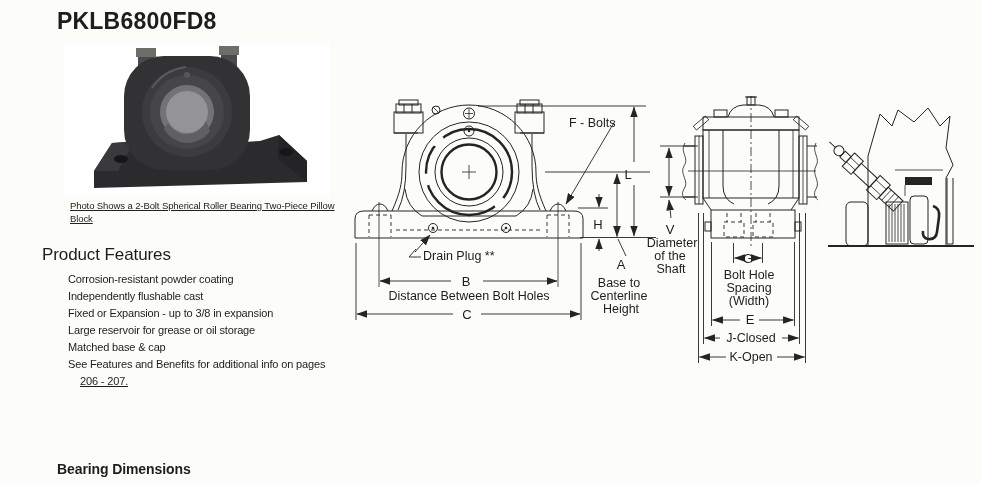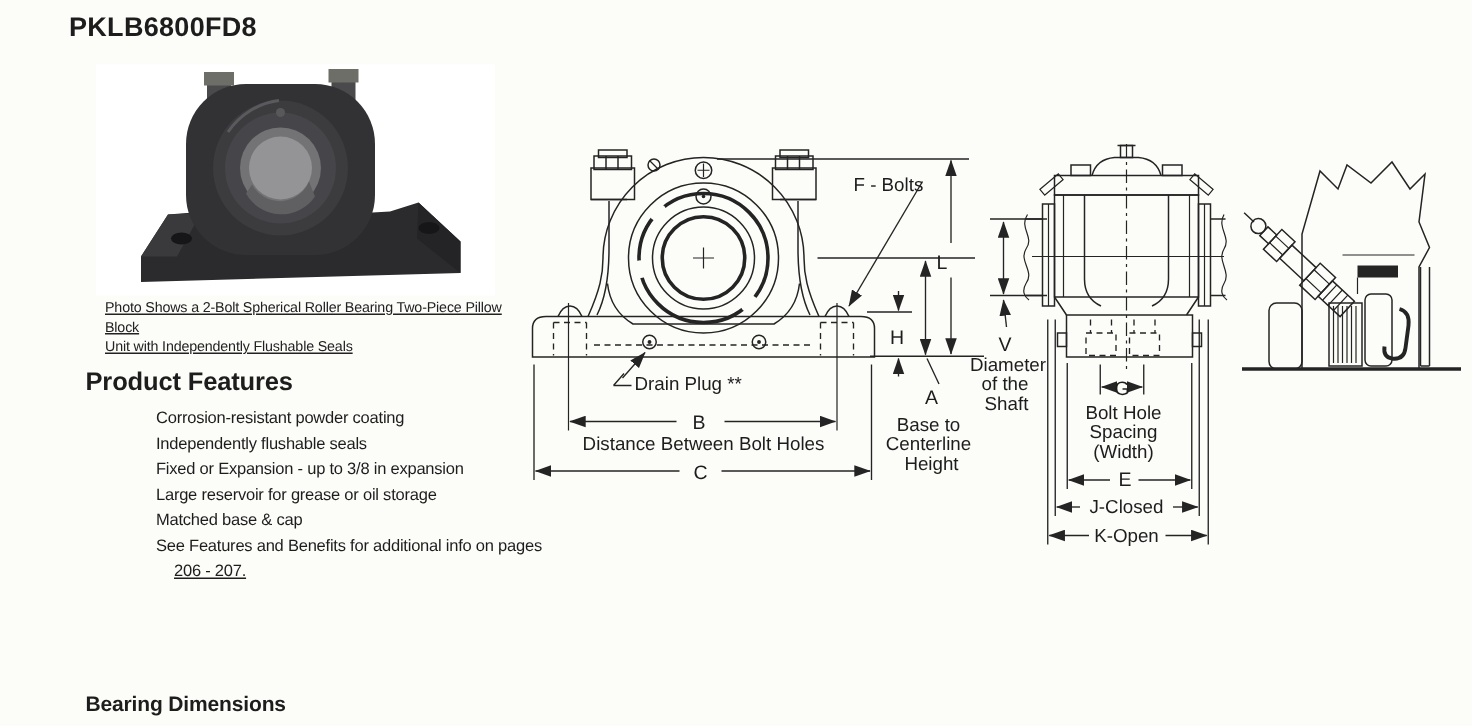--- a/index.html
+++ b/index.html
@@ -2,25 +2,25 @@
 <html><head>
 <meta charset="utf-8">
 <style>
   html,body{margin:0;padding:0;}
   body{
     width:981px;height:484px;position:relative;overflow:hidden;
     background:#fcfcf9;color:#1d1d1d;
     font-family:"Liberation Sans", sans-serif;
   }
   .abs{position:absolute;}
-  #doc-title{left:46px;top:8px;font-size:18px;font-weight:bold;letter-spacing:.2px;}
+  #doc-title{left:57px;top:8px;font-size:23px;font-weight:bold;letter-spacing:.2px;}
   #photo-frame{left:64px;top:43px;width:266px;height:154px;background:#ffffff;}
   #photo-caption{left:70px;top:199px;width:268px;font-size:9.5px;line-height:13px;letter-spacing:-.1px;color:#222;text-decoration:underline;}
-  #features-heading{left:57px;top:245px;font-size:17px;font-weight:bold;letter-spacing:-.1px;}
-  #features-list{left:68px;top:271px;width:300px;font-size:11px;line-height:17px;letter-spacing:-.15px;margin-left:36px;}
+  #features-heading{left:42px;top:245px;font-size:17px;font-weight:normal;letter-spacing:-.1px;}
+  #features-list{left:68px;top:271px;width:300px;font-size:11px;line-height:17px;letter-spacing:-.15px;}
   #features-list .cont{padding-left:12px;text-decoration:underline;}
   #bearing-heading{left:57px;top:461px;font-size:14px;font-weight:bold;letter-spacing:-.1px;}
   #diagram{left:345px;top:95px;width:636px;height:270px;}
   svg text{font-family:"Liberation Sans", sans-serif;fill:#1d1d1d;}
   .lab{font-size:12.5px;}
   .dletter{font-size:13px;}
   .thin{stroke:#242424;stroke-width:1;fill:none;}
   .hair{stroke:#242424;stroke-width:.8;fill:none;}
   .bold2{stroke:#242424;stroke-width:2.4;fill:none;}
   .dim{stroke:#242424;stroke-width:.9;fill:none;}
@@ -53,28 +53,27 @@
       <circle cx="123" cy="69" r="21" fill="#949496"></circle>
       <path d="M104,80 a21,21 0 0 0 38,-2 l4,10 a27,27 0 0 1 -46,-2 Z" fill="#606063"></path>
       <path d="M88,45 a48,48 0 0 1 34,-21" class="hair" style="stroke:#5a5a5e;stroke-width:2"></path>
       <circle cx="123" cy="32" r="3" fill="#58585a"></circle>
     </g>
   </svg>
 </div>
 
 <div class="abs" id="photo-caption">
   <div>Photo Shows a 2-Bolt Spherical Roller Bearing Two-Piece Pillow Block</div>
-  <div>Unit with Independently Flushable Seals</div>
 </div>
 
 <div class="abs" id="features-heading">Product Features</div>
 
 <div class="abs" id="features-list">
   <div>Corrosion-resistant powder coating</div>
-  <div>Independently flushable seals</div>
+  <div>Independently flushable cast</div>
   <div>Fixed or Expansion - up to 3/8 in expansion</div>
   <div>Large reservoir for grease or oil storage</div>
   <div>Matched base &amp; cap</div>
   <div>See Features and Benefits for additional info on pages</div>
   <div class="cont">206 - 207.</div>
 </div>
 
 <div class="abs" id="bearing-heading">Bearing Dimensions</div>
 
 <svg class="abs" id="diagram" viewBox="345 95 636 270">

